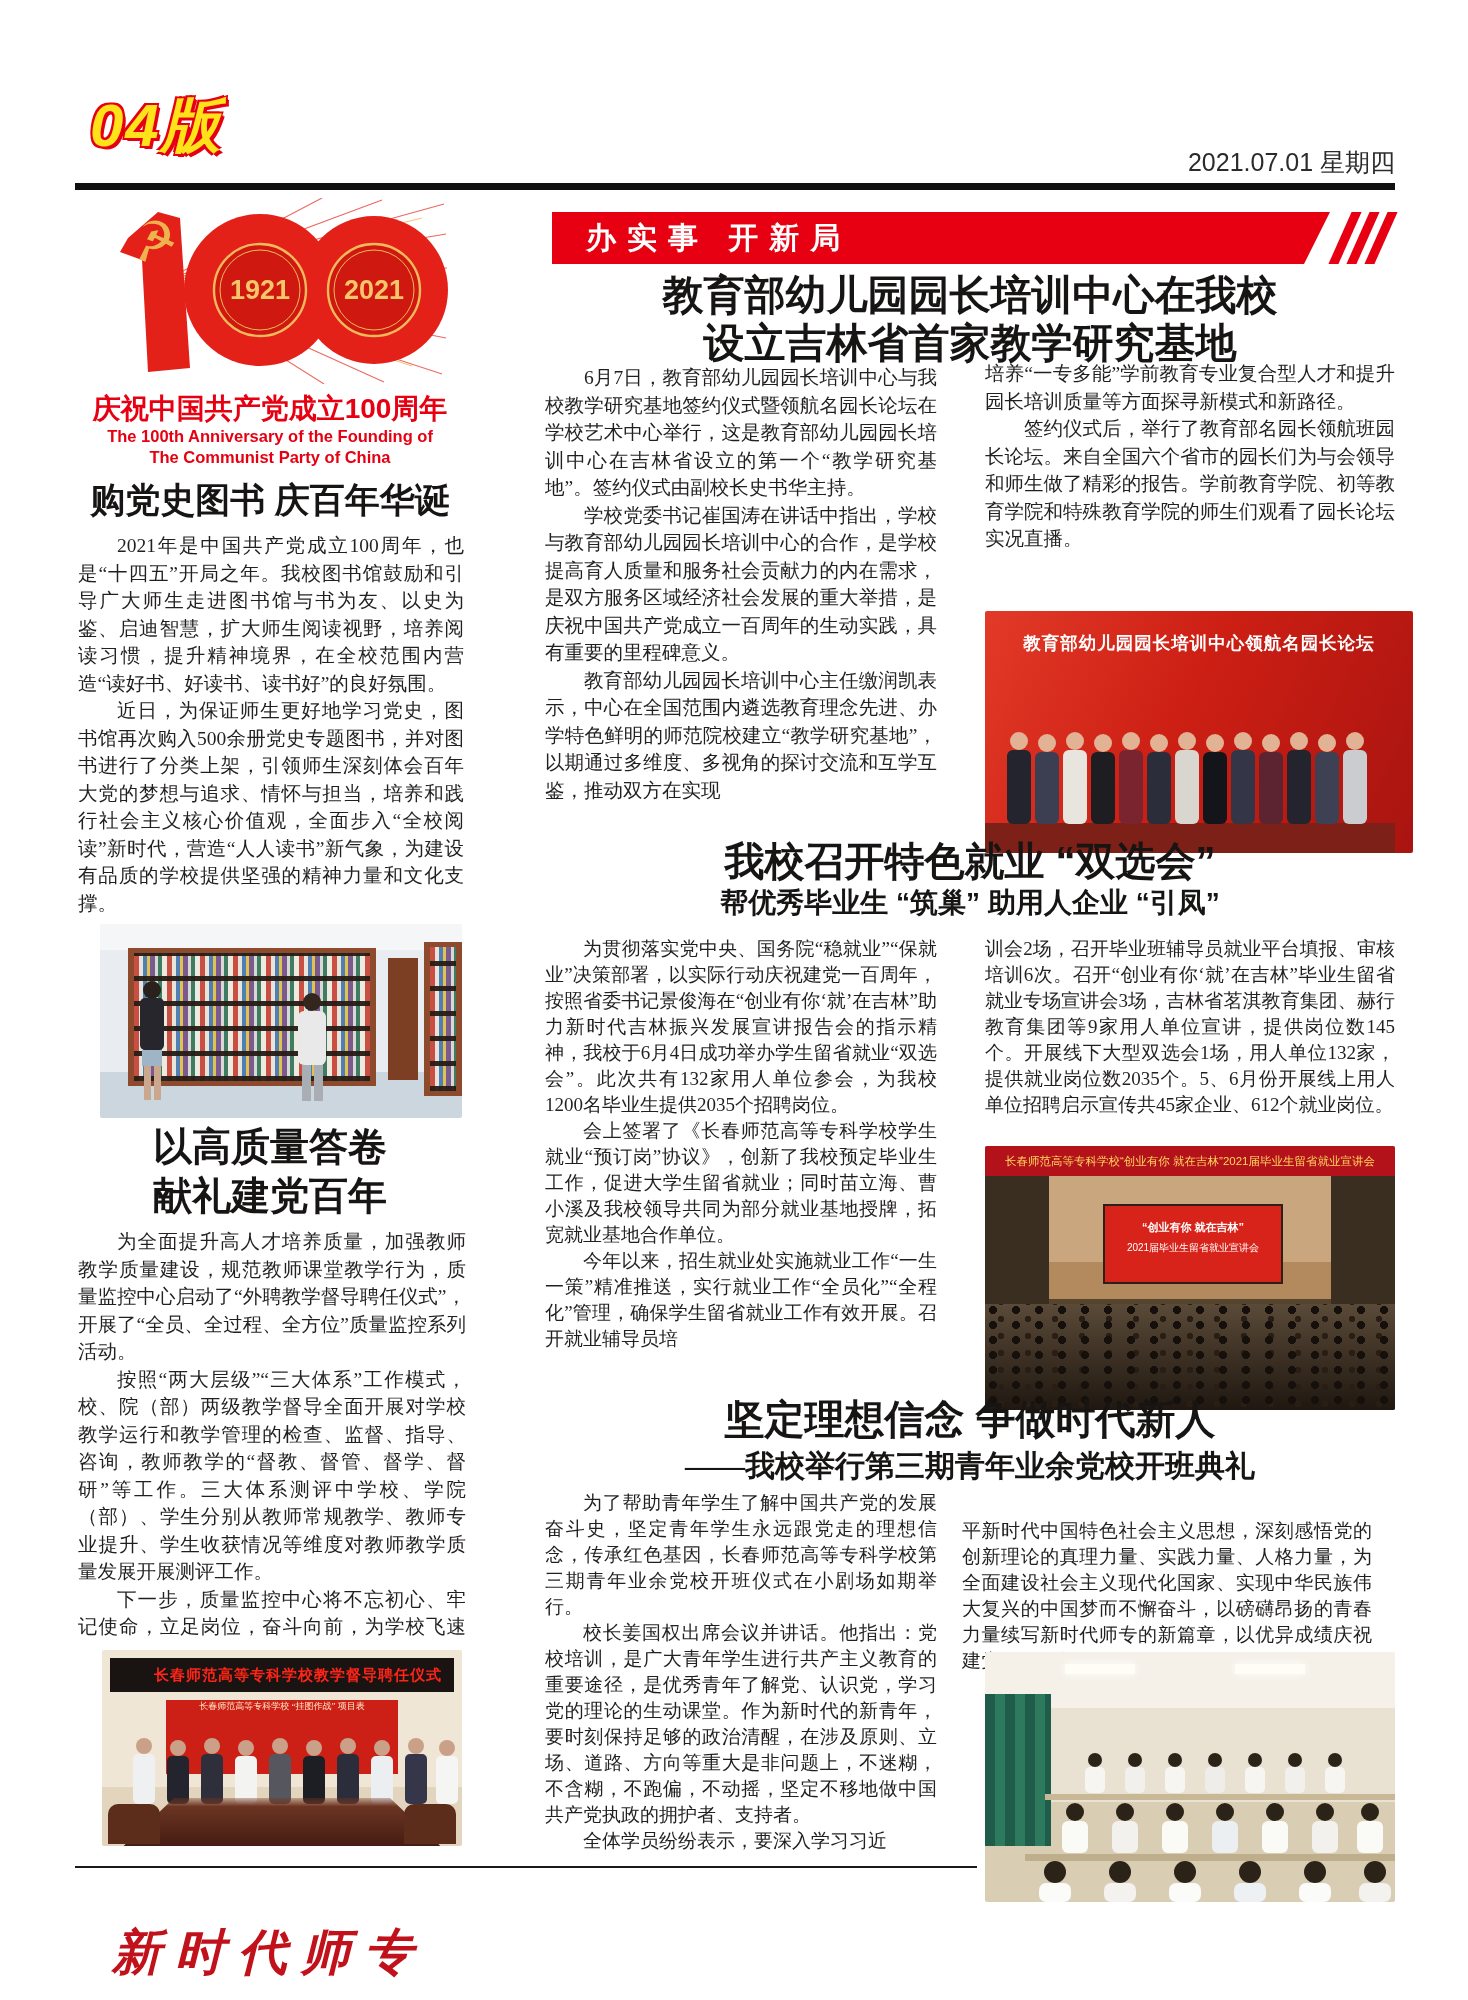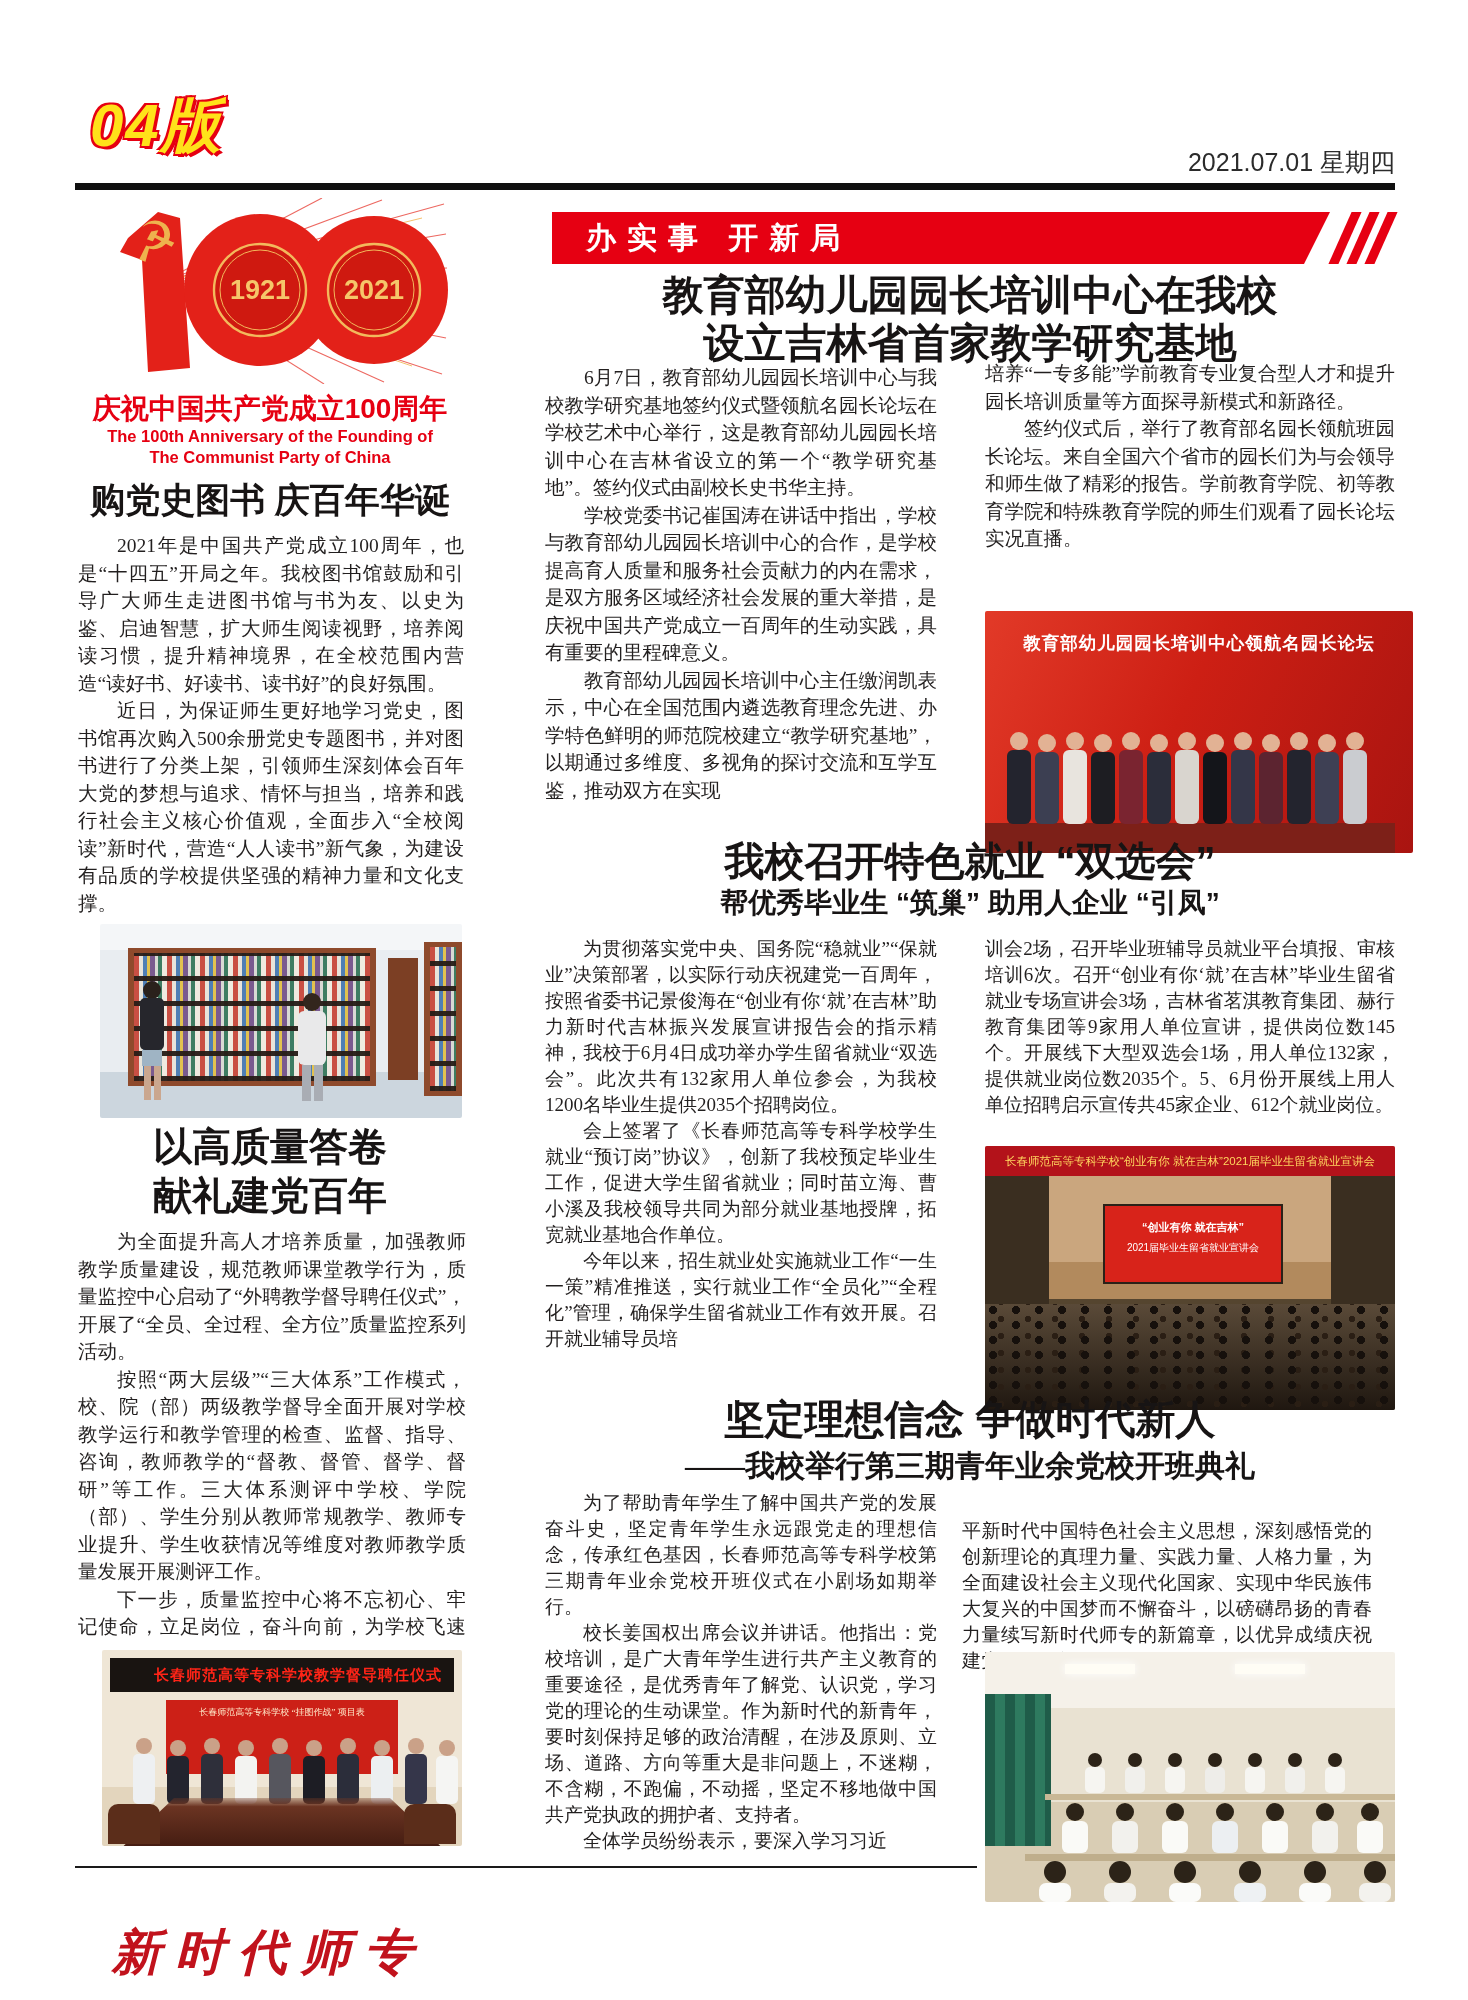--- a/index.html
+++ b/index.html
@@ -68,21 +68,21 @@
   .ph-forum{left:985px;top:588px;width:428px;height:242px;
     background:linear-gradient(115deg,#e23a28 0%,#cd1f14 45%,#a91410 100%);margin-top:23px;}
   .forum-title{position:absolute;left:0;top:20px;width:100%;text-align:center;color:#fff;
     font-family:"Liberation Sans","DejaVu Sans",sans-serif;font-weight:bold;font-size:17.5px;letter-spacing:1px;}
   .ph-conf{left:102px;top:1650px;width:360px;height:196px;
     background:linear-gradient(#efe6d6 0 70%,#e3d5bd 70% 100%);}
   .led{position:absolute;left:8px;top:8px;right:8px;height:34px;background:#191411;
     color:#ff2417;font-family:"Liberation Sans","DejaVu Sans",sans-serif;font-weight:bold;
     font-size:15px;text-align:center;line-height:34px;letter-spacing:1px;padding-left:32px;}
   .board{position:absolute;left:64px;top:50px;width:232px;height:74px;background:#cc2017;
-    color:#ffe9c9;font-size:9px;text-align:center;padding-top:6px;box-sizing:border-box;}
+    color:#ffe9c9;font-size:9px;text-align:center;box-sizing:border-box;}
   .conf-table{position:absolute;left:0;bottom:0;width:100%;height:48px;
     background:linear-gradient(#74392456,#6b3422 18%,#451d12);clip-path:polygon(6% 100%,20% 0,80% 0,94% 100%);}
   .chair{position:absolute;bottom:2px;width:52px;height:40px;background:#5b2d1a;border-radius:10px 10px 0 0;}
   .ch-l{left:6px;} .ch-r{right:6px;}
   .ph-aud{left:985px;top:1146px;width:410px;height:264px;
     background:linear-gradient(#caa67e 0 44%,#b28a5d 44% 58%,#55452f 58% 100%);}
   .aud-banner{position:absolute;left:0;top:0;width:100%;height:30px;background:#b3121a;
     color:#ffd65e;font-size:11.5px;text-align:center;line-height:30px;font-family:"Liberation Sans","DejaVu Sans",sans-serif;}
   .aud-screen{position:absolute;left:118px;top:58px;width:176px;height:76px;background:#d8231a;
     border:2px solid #2b2118;color:#fff;text-align:center;font-family:"Liberation Sans","DejaVu Sans",sans-serif;}

